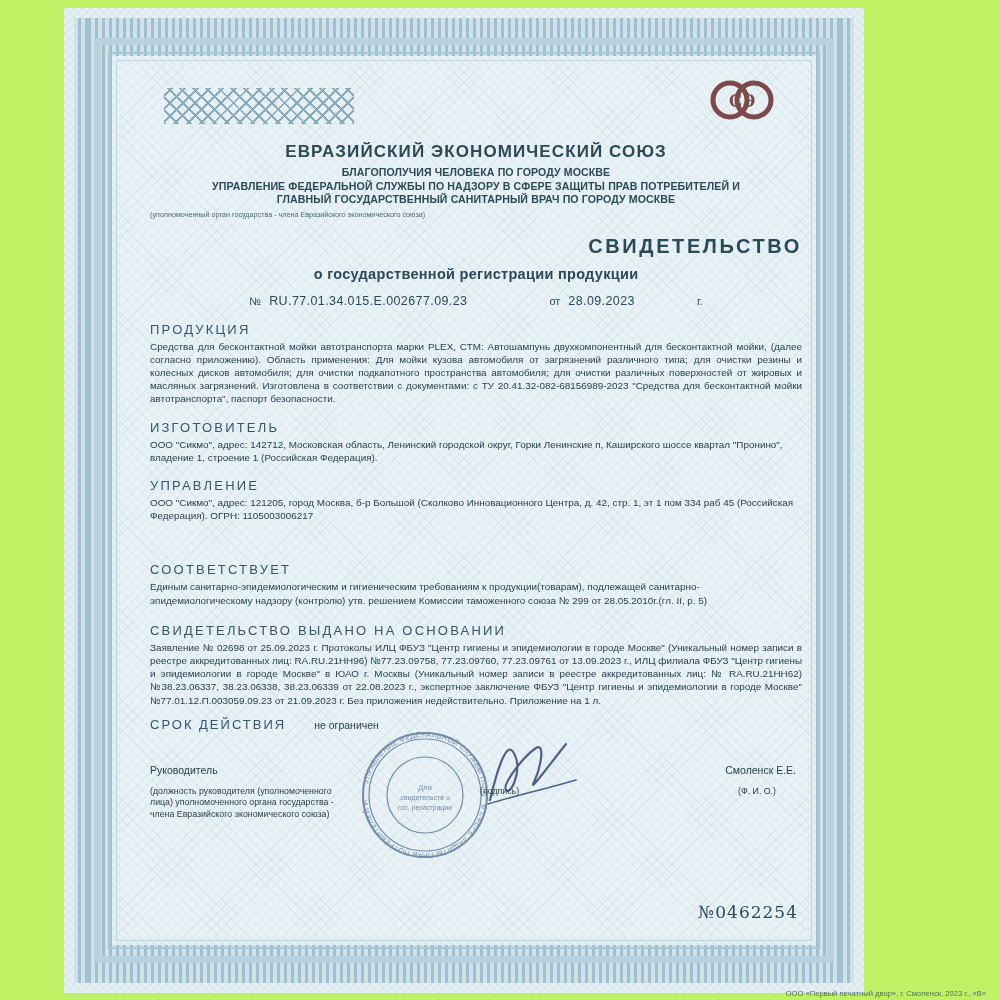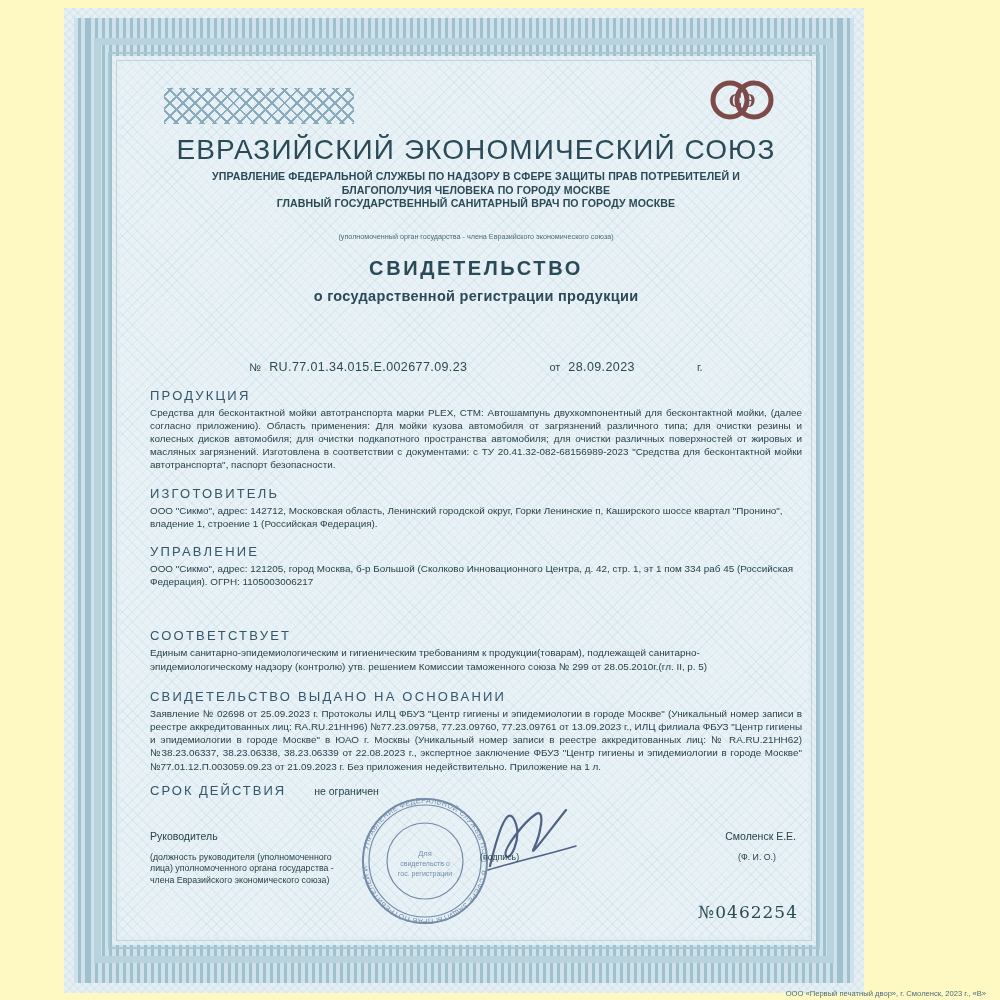--- a/index.html
+++ b/index.html
@@ -12,21 +12,21 @@
     height: 1000px;
     font-family: "Liberation Sans", sans-serif;
     overflow: hidden;
   }
 
   
   .page {
     position: relative;
     width: 1000px;
     height: 1000px;
-    background: #fef9c3;
+    background: #bef264;
   }
 
   .sheet {
     position: absolute;
     left: 64px;
     top: 8px;
     width: 800px;
     height: 985px;
     background:
       repeating-linear-gradient(45deg, rgba(150,185,200,0.10) 0 2px, rgba(255,255,255,0) 2px 6px),
@@ -105,46 +105,46 @@
   .emblem {
     position: absolute;
     right: 14px;
     top: 6px;
     width: 90px;
     height: 48px;
   }
   .emblem svg { display: block; }
 
   .eaeu-title {
-    margin-top: 4px;
+    margin-top: 12px;
     text-align: center;
-    font-size: 28px;
-    font-weight: normal;
+    font-size: 17px;
+    font-weight: bold;
     letter-spacing: 1.1px;
     color: #2b4a57;
   }
   .authority {
     margin-top: 4px;
     text-align: center;
     font-size: 10.6px;
     font-weight: bold;
     line-height: 13.5px;
     color: #2b4a57;
     letter-spacing: .1px;
   }
   .authority-note {
-    margin-top: 21px;
-    text-align: center;
+    margin-top: 3px;
+    text-align: left;
     font-size: 7.2px;
     color: #4a6b78;
   }
 
   .cert-title {
     margin-top: 16px;
-    text-align: center;
+    text-align: right;
     font-size: 20px;
     font-weight: bold;
     letter-spacing: 2.6px;
     color: #2b4a57;
   }
   .cert-sub {
     margin-top: 8px;
     text-align: center;
     font-size: 14.5px;
     font-weight: bold;
@@ -158,21 +158,20 @@
     align-items: baseline;
     justify-content: center;
     gap: 8px;
     font-size: 11.5px;
     color: #2b4a57;
   }
   .number-row .lbl { font-size: 11px; }
   .number-row .val {
     font-size: 12.5px;
     letter-spacing: .4px;
-    margin-top: 44px;
   }
   .num-gap-1 { width: 66px; }
   .num-gap-2 { width: 46px; }
 
   
   .section { margin-top: 14px; }
   .section-title {
     font-size: 13px;
     font-weight: normal;
     letter-spacing: 2.2px;
@@ -301,22 +300,22 @@
             <circle cx="32" cy="24" r="17" fill="none" stroke="#7d4a4a" stroke-width="5"></circle>
             <circle cx="56" cy="24" r="17" fill="none" stroke="#7d4a4a" stroke-width="5"></circle>
             <text x="44" y="31" text-anchor="middle" font-family="Liberation Serif, serif" font-size="19" font-weight="bold" fill="#7d4a4a">СЭ</text>
           </svg>
         </div>
       </div>
 
       <div class="eaeu-title">ЕВРАЗИЙСКИЙ ЭКОНОМИЧЕСКИЙ СОЮЗ</div>
 
       <div class="authority">
+        <div>БЛАГОПОЛУЧИЯ ЧЕЛОВЕКА ПО ГОРОДУ МОСКВЕ</div>
         <div>УПРАВЛЕНИЕ ФЕДЕРАЛЬНОЙ СЛУЖБЫ ПО НАДЗОРУ В СФЕРЕ ЗАЩИТЫ ПРАВ ПОТРЕБИТЕЛЕЙ И</div>
-        <div>БЛАГОПОЛУЧИЯ ЧЕЛОВЕКА ПО ГОРОДУ МОСКВЕ</div>
         <div>ГЛАВНЫЙ ГОСУДАРСТВЕННЫЙ САНИТАРНЫЙ ВРАЧ ПО ГОРОДУ МОСКВЕ</div>
       </div>
       <div class="authority-note">(уполномоченный орган государства - члена Евразийского экономического союза)</div>
 
       <div class="cert-title">СВИДЕТЕЛЬСТВО</div>
       <div class="cert-sub">о государственной регистрации продукции</div>
 
       <div class="number-row">
         <span class="lbl">№</span>
         <span class="val">RU.77.01.34.015.Е.002677.09.23</span>

